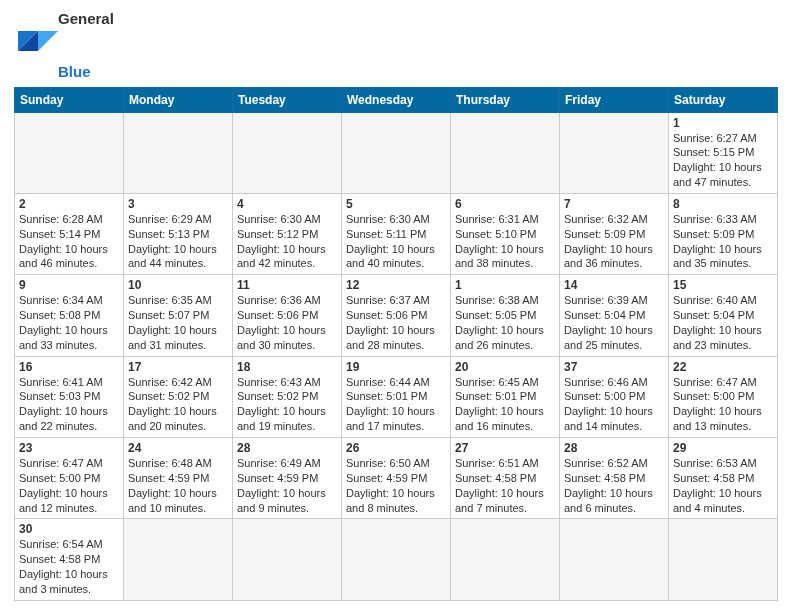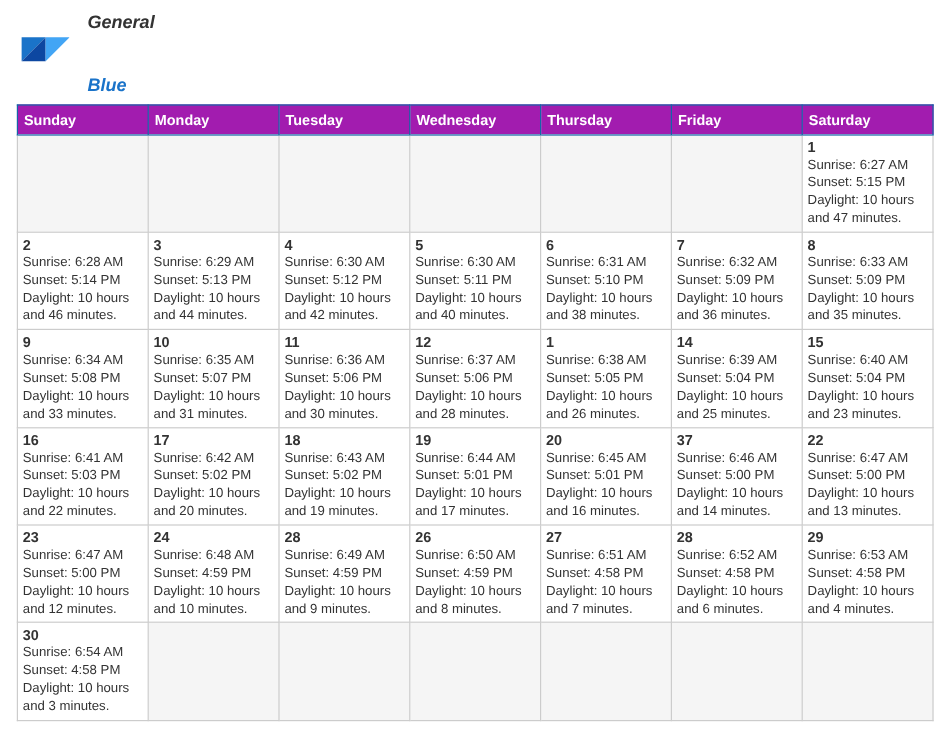--- a/index.html
+++ b/index.html
@@ -18,42 +18,41 @@
     }
     .header {
       display: flex;
       justify-content: space-between;
       align-items: flex-start;
       margin-bottom: 6px;
     }
     .logo {
       display: flex;
       align-items: center;
-      gap: 15px;
-      font-style: italic;
+      gap: 0;
     }
     .title-block {
       text-align: right;
     }
     .month-title {
       font-size: 30px;
       color: #333;
       font-weight: normal;
     }
     .location {
       font-size: 14px;
       color: #555;
     }
     .calendar {
       width: 100%;
       border-collapse: collapse;
       border: 1px solid #ccc;
     }
     .calendar thead tr {
-      background: #a21caf;
+      background: #0369a1;
     }
     .calendar thead th {
       color: #fff;
       font-size: 12px;
       font-weight: bold;
       text-align: left;
       padding: 5px 5px;
       border: 1px solid #1565a8;
       width: calc(100% / 7);
     }

